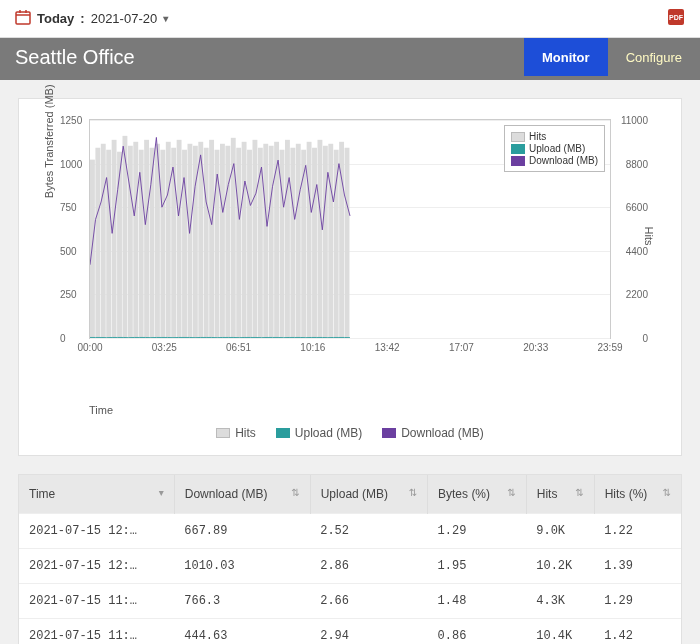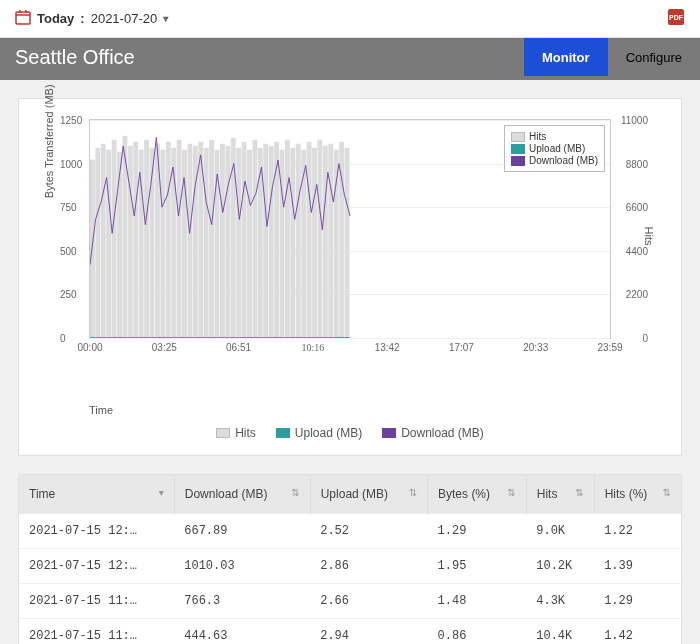--- a/index.html
+++ b/index.html
@@ -5,21 +5,21 @@
 * { box-sizing: border-box; margin: 0; padding: 0; }
 body { font-family: Arial, sans-serif; font-size: 13px; color: #333; background: #fff; width: 700px; }
 .topbar { display: flex; align-items: center; justify-content: space-between; padding: 8px 15px; border-bottom: 1px solid #ddd; gap: 28px; }
 .date-group { display: flex; align-items: center; gap: 6px; font-weight: bold; cursor: pointer; }
 .date-val { font-weight: normal; }
 .cal-icon { color: #c0392b; }
 .pdf-icon { cursor: pointer; }
 .titlebar { background: #7a7a7a; display: flex; align-items: center; justify-content: space-between; padding: 0 0 4px 15px; height: 42px; gap: 24px; }
 .title { color: #fff; font-size: 20px; font-weight: normal; }
 .tabs { display: flex; height: 100%; }
-.tab { padding: 0 18px; display: flex; align-items: center; color: #000000; font-size: 13px; cursor: pointer; }
+.tab { padding: 0 18px; display: flex; align-items: center; color: #fef9c3; font-size: 13px; cursor: pointer; }
 .tab.active { background: #1d4ed8; color: #fff; font-weight: bold; }
 .content { padding: 18px; background: #f0f0f0; }
 .chart-card { background: #fff; padding: 20px 20px 15px 20px; border: 1px solid #e0e0e0; }
 .chart-wrap { position: relative; height: 260px; margin-left: 50px; margin-right: 50px; }
 .ylab-left { position: absolute; left: -40px; top: 50%; transform: rotate(-90deg) translateX(50%); transform-origin: left center; font-size: 11px; color: #555; white-space: nowrap; }
 .ylab-right { position: absolute; right: -38px; top: 50%; transform: rotate(90deg) translateX(-50%); transform-origin: right center; font-size: 11px; color: #555; white-space: nowrap; }
 .plot { position: absolute; left: 0; right: 0; top: 0; bottom: 40px; border: 1px solid #ccc; }
 .grid-line { position: absolute; left: 0; right: 0; border-top: 1px solid #eee; }
 .tick-left { position: absolute; left: -30px; font-size: 10px; color: #666; transform: translateY(-50%); }
 .tick-right { position: absolute; right: -38px; font-size: 10px; color: #666; transform: translateY(-50%); text-align: right; width: 34px; }
@@ -107,21 +107,21 @@
           <div class="tick-right" style="top: 40%;">6600</div>
           <div class="grid-line" style="top: 20%;"></div>
           <div class="tick-left" style="top: 20%;">1000</div>
           <div class="tick-right" style="top: 20%;">8800</div>
           <div class="grid-line" style="top: 0%;"></div>
           <div class="tick-left" style="top: 0%;">1250</div>
           <div class="tick-right" style="top: 0%;">11000</div>
           <div class="tick-x" style="left: 0%;">00:00</div>
           <div class="tick-x" style="left: 14.2857%;">03:25</div>
           <div class="tick-x" style="left: 28.5714%;">06:51</div>
-          <div class="tick-x" style="left: 42.8571%; font-family: Liberation Serif, serif;">10:16</div>
+          <div class="tick-x" style="left: 42.8571%;">10:16</div>
           <div class="tick-x" style="left: 57.1429%;">13:42</div>
           <div class="tick-x" style="left: 71.4286%;">17:07</div>
           <div class="tick-x" style="left: 85.7143%;">20:33</div>
           <div class="tick-x" style="left: 100%;">23:59</div>
           <svg class="bars" viewBox="0 0 100 100" preserveAspectRatio="none">
             <rect x="0" y="18.181818181818173" width="0.9375000000000001" height="81.81818181818183" fill="#dcdcdc"></rect>
             <rect x="1.0416666666666665" y="12.727272727272734" width="0.9375000000000001" height="87.27272727272727" fill="#dcdcdc"></rect>
             <rect x="2.083333333333333" y="10.909090909090907" width="0.9375000000000001" height="89.0909090909091" fill="#dcdcdc"></rect>
             <rect x="3.125" y="13.63636363636364" width="0.9375000000000001" height="86.36363636363636" fill="#dcdcdc"></rect>
             <rect x="4.166666666666666" y="9.090909090909093" width="0.9375000000000001" height="90.9090909090909" fill="#dcdcdc"></rect>

